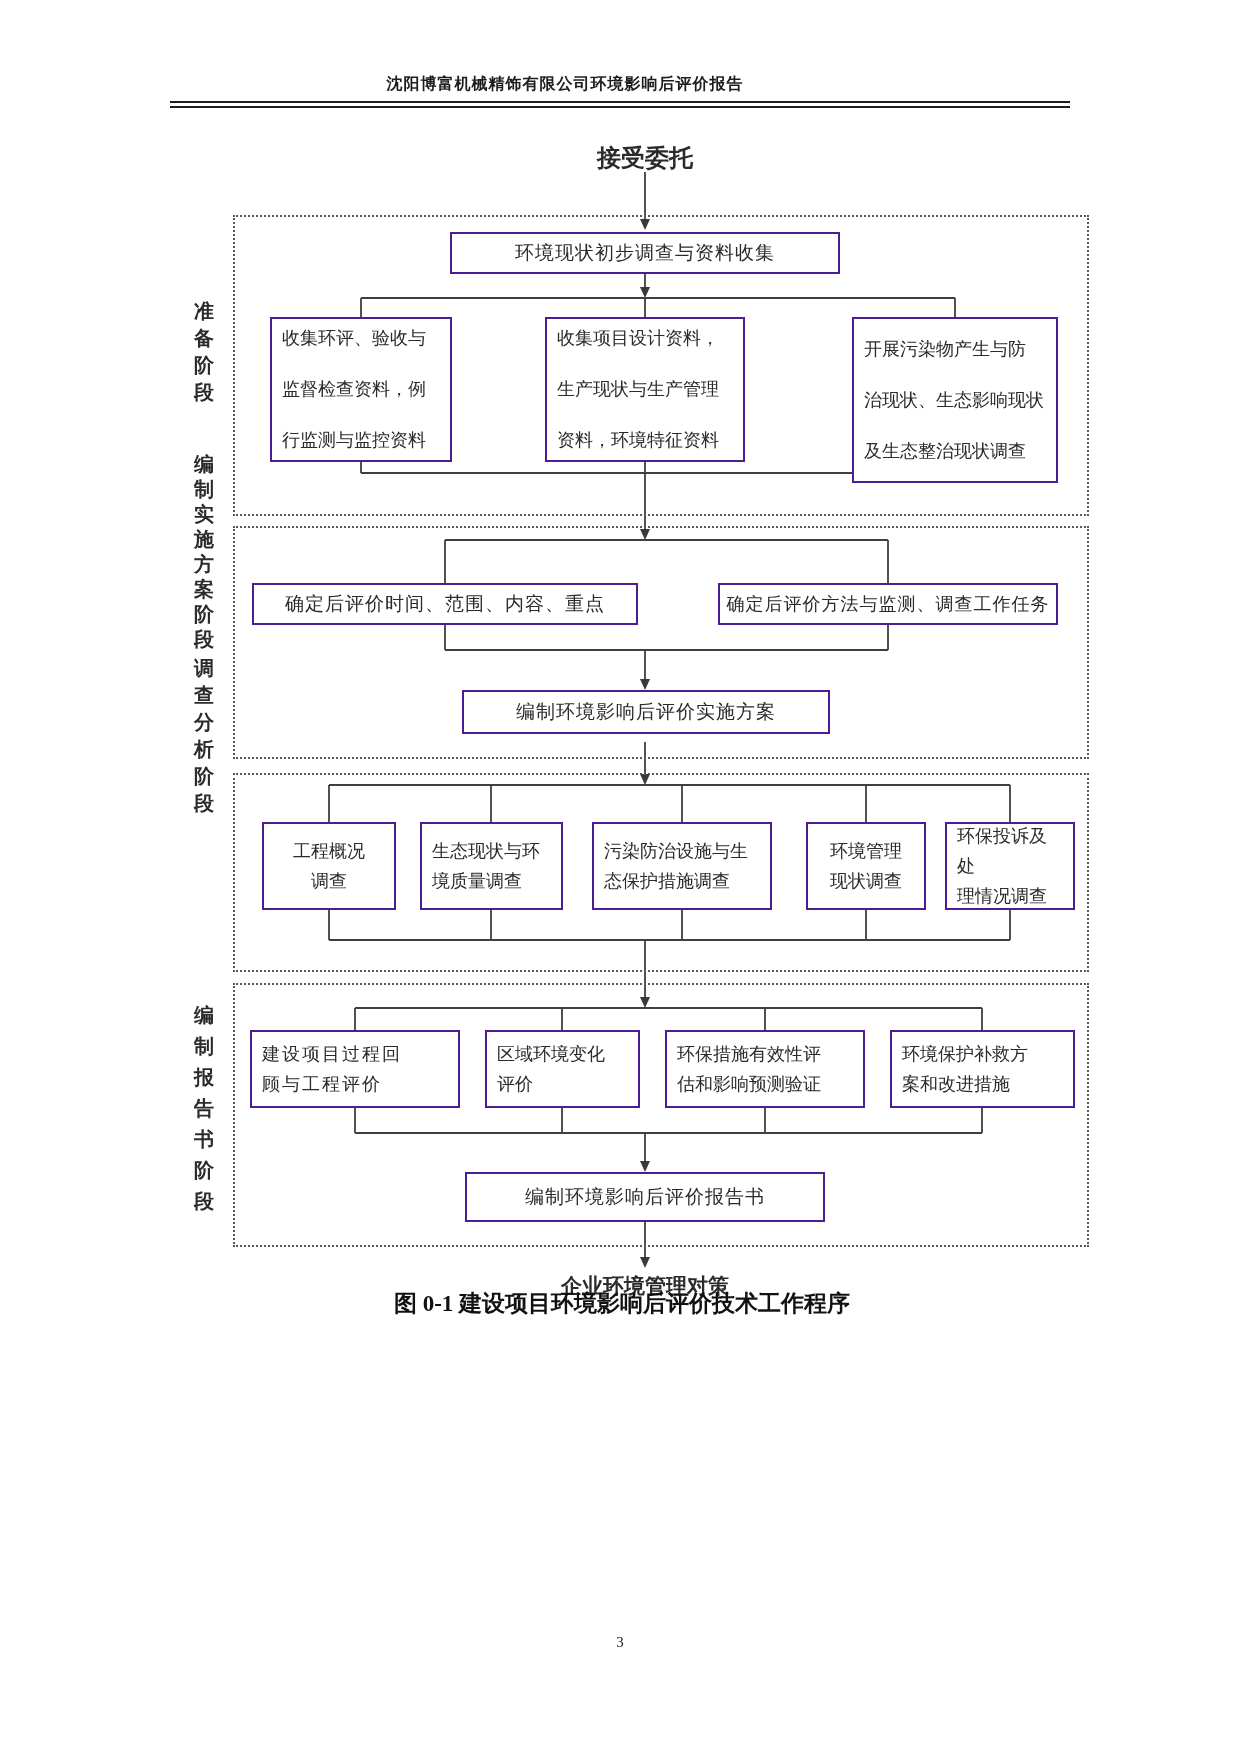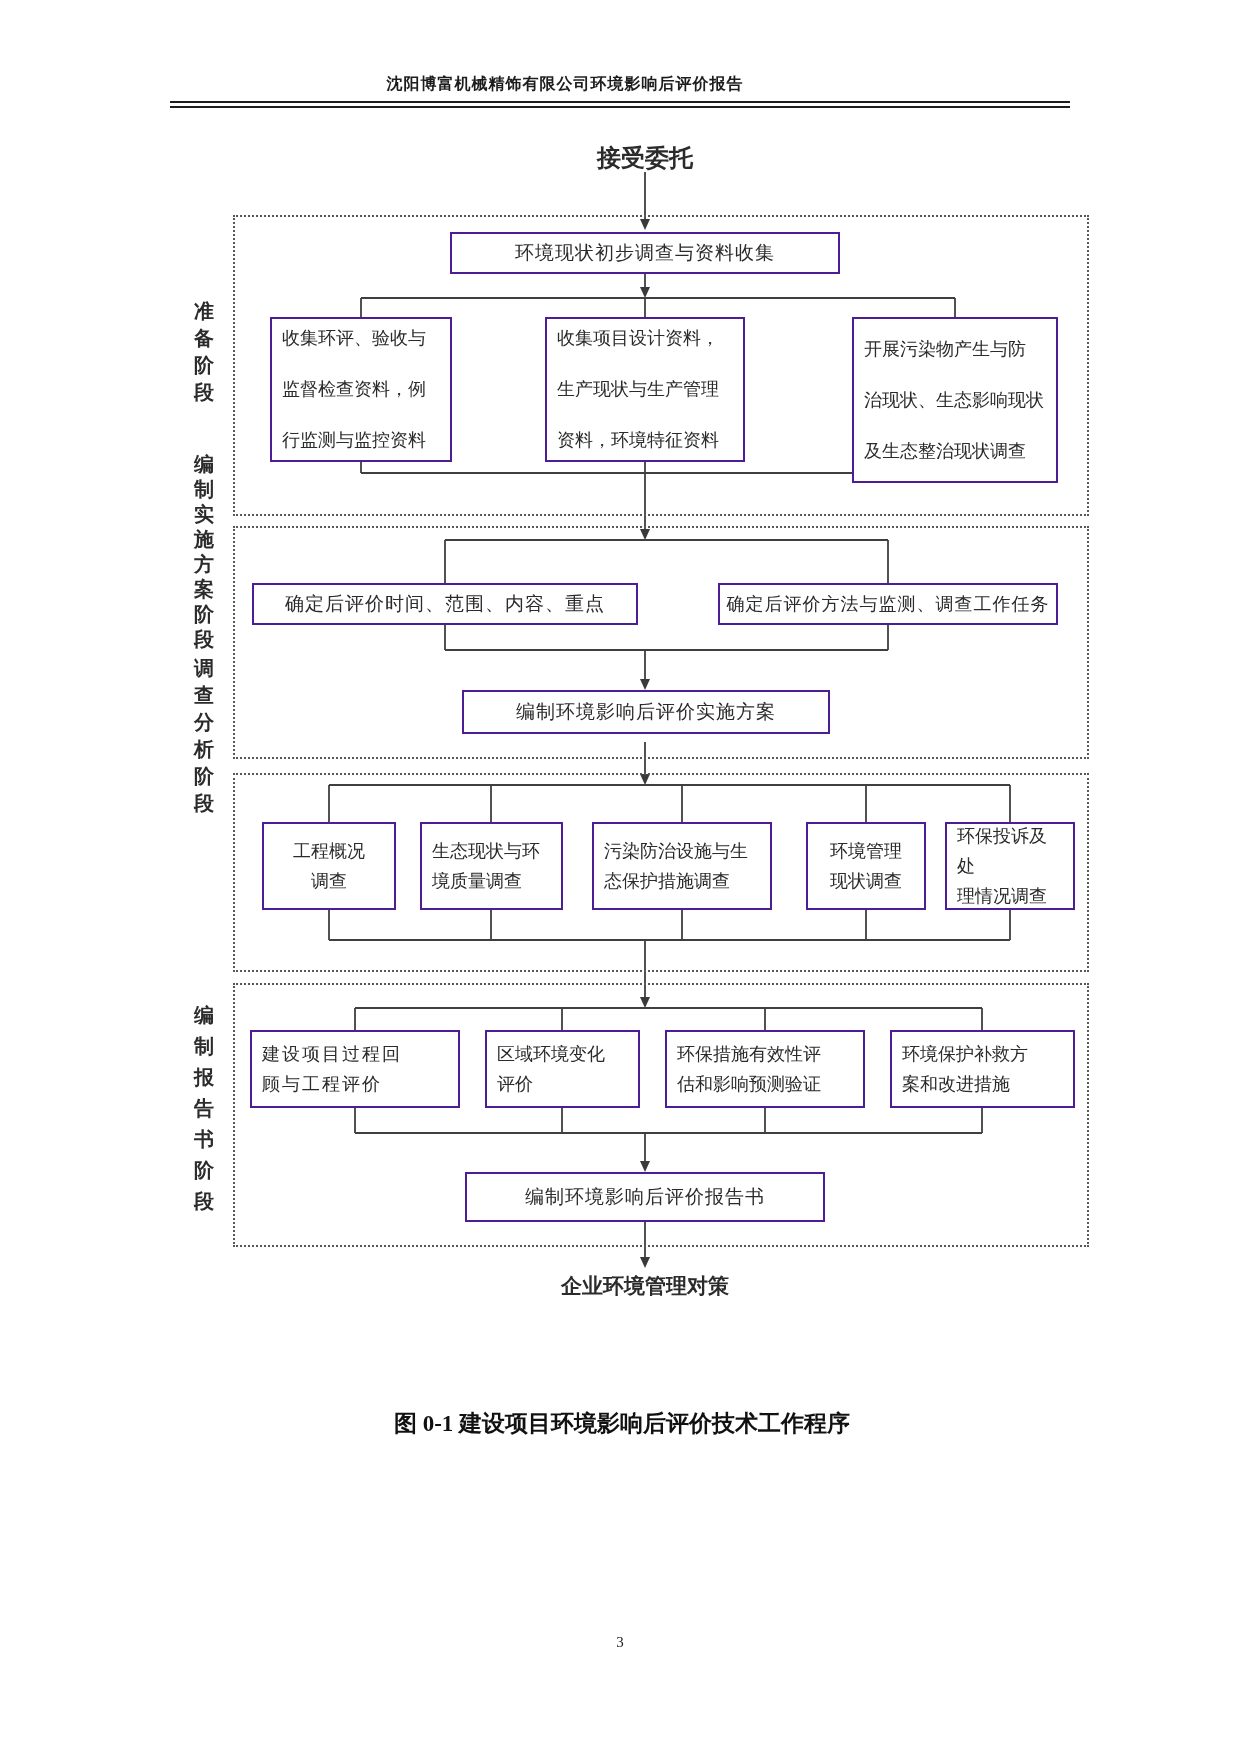--- a/index.html
+++ b/index.html
@@ -136,16 +136,16 @@
   <div class="box row2 ltext" style="left:250px;top:1030px;width:210px;height:78px;letter-spacing:2px;">建设项目过程回
 顾与工程评价</div>
   <div class="box row2 ltext" style="left:485px;top:1030px;width:155px;height:78px;">区域环境变化
 评价</div>
   <div class="box row2 ltext" style="left:665px;top:1030px;width:200px;height:78px;">环保措施有效性评
 估和影响预测验证</div>
   <div class="box row2 ltext" style="left:890px;top:1030px;width:185px;height:78px;">环境保护补救方
 案和改进措施</div>
   <div class="box single" style="left:465px;top:1172px;width:360px;height:50px;">编制环境影响后评价报告书</div>
 
-  <div class="caption" style="left:272px;top:1408px;width:700px;">图 0-1  建设项目环境影响后评价技术工作程序</div>
+  <div class="caption" style="left:272px;top:1288px;width:700px;">图 0-1  建设项目环境影响后评价技术工作程序</div>
   <div class="pagenum" style="left:320px;top:1634px;width:600px;">3</div>
 
 </div>
 
 </body></html>

